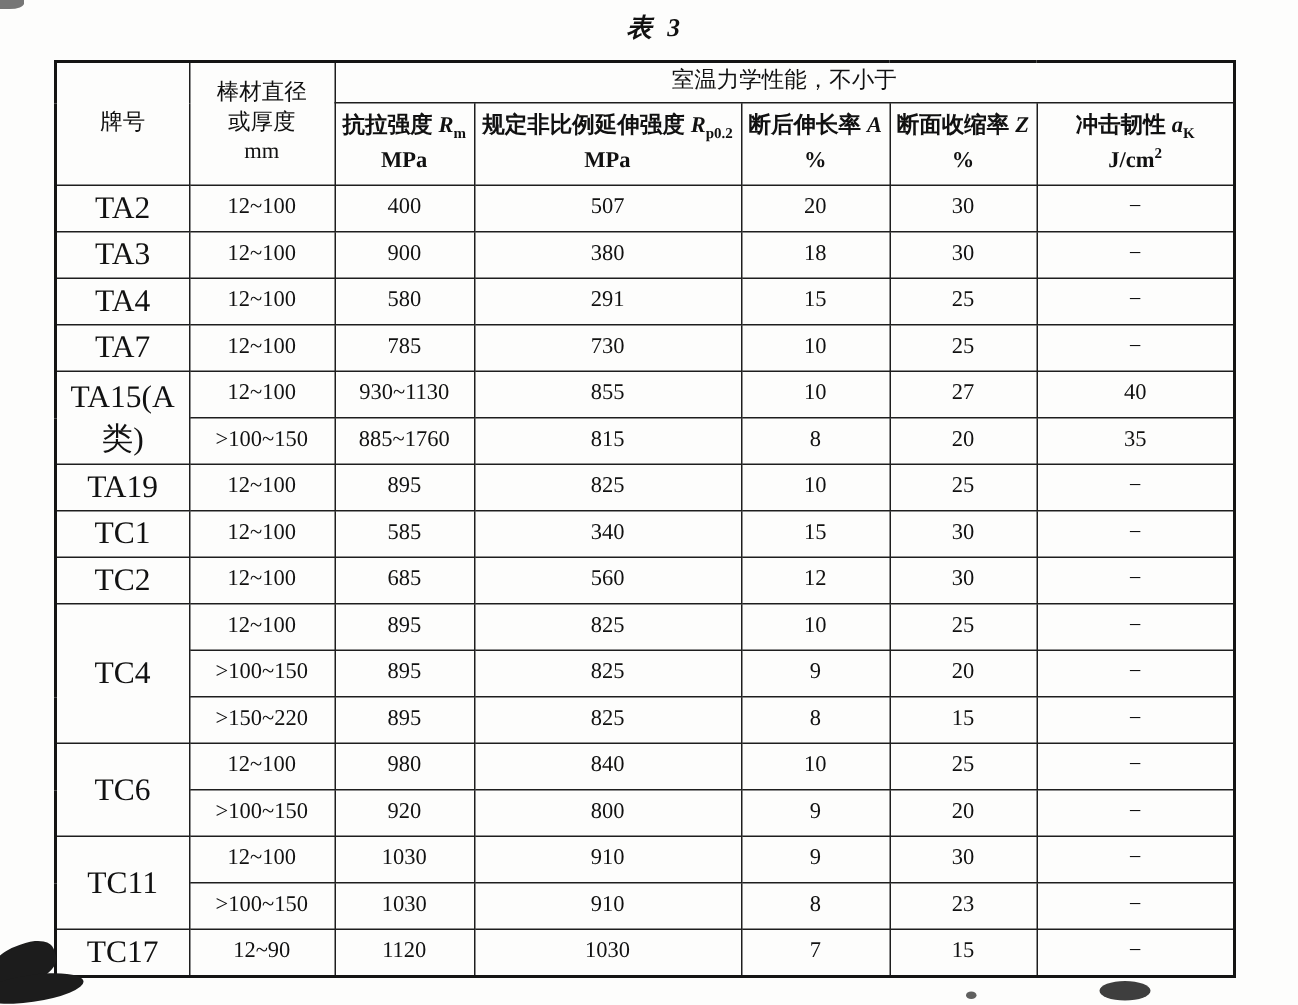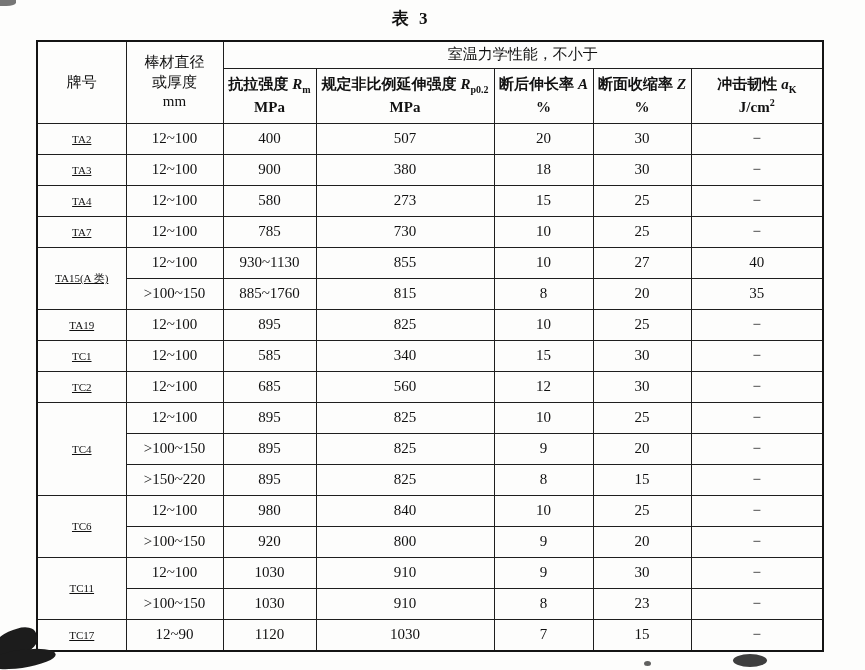--- a/index.html
+++ b/index.html
@@ -5,23 +5,24 @@
   html,body { margin:0; padding:0; }
   body {
     width:865px; height:670px;
     background:#fdfdfc;
     font-family:"Liberation Serif","DejaVu Serif",serif;
     color:#111;
     position:relative;
     overflow:hidden;
   }
   .title {
-    position:absolute; top:7px; left:18px; width:786px;
+    position:absolute; top:7px; left:44px; width:786px;
     text-align:center; font-size:17px; font-weight:bold;
     letter-spacing:3px;
+    font-style:italic;
   }
   table.props {
     position:absolute; top:40px; left:36px;
     width:786px;
     border-collapse:collapse;
     table-layout:fixed;
     border:2px solid #141414;
   }
   th, td {
     border:1px solid #1e1e1e;
@@ -33,21 +34,21 @@
     line-height:1.3;
     overflow:hidden;
   }
   thead tr.group-row th { height:26px; }
   thead tr.sub-row th { height:54px;font-weight:bold; }
   tbody tr { height:31px; }
   .sym { margin-left:4px; }
   .sym i { font-style:italic; font-family:"Liberation Serif","DejaVu Serif",serif; }
   sub { font-size:10px; }
   sup { font-size:10px; }
-  td.grade { font-size:11px;text-decoration:underline; }
+  td.grade { font-size:21px; }
   
   .smudge { position:absolute; background:#1c1c1c; data:""; }
   .smudge-bl1 { left:-8px; top:630px; width:46px; height:26px; border-radius:60% 40% 50% 50%; transform:rotate(-18deg); }
   .smudge-bl2 { left:-14px; top:650px; width:70px; height:18px; border-radius:50%; transform:rotate(-8deg); }
   .smudge-bc  { left:733px; top:654px; width:34px; height:13px; border-radius:50%; opacity:.85; }
   .smudge-dot { left:644px; top:661px; width:7px; height:5px; border-radius:50%; opacity:.7; }
   .smudge-tl  { left:0px; top:0px; width:16px; height:6px; border-radius:0 0 60% 0; opacity:.6; }
 </style>
 </head>
 <body>
@@ -113,21 +114,21 @@
       <td>900</td>
       <td>380</td>
       <td>18</td>
       <td>30</td>
       <td>−</td>
     </tr>
     <tr>
       <td class="grade">TA4</td>
       <td>12~100</td>
       <td>580</td>
-      <td>273</td>
+      <td>291</td>
       <td>15</td>
       <td>25</td>
       <td>−</td>
     </tr>
     <tr>
       <td class="grade">TA7</td>
       <td>12~100</td>
       <td>785</td>
       <td>730</td>
       <td>10</td>

